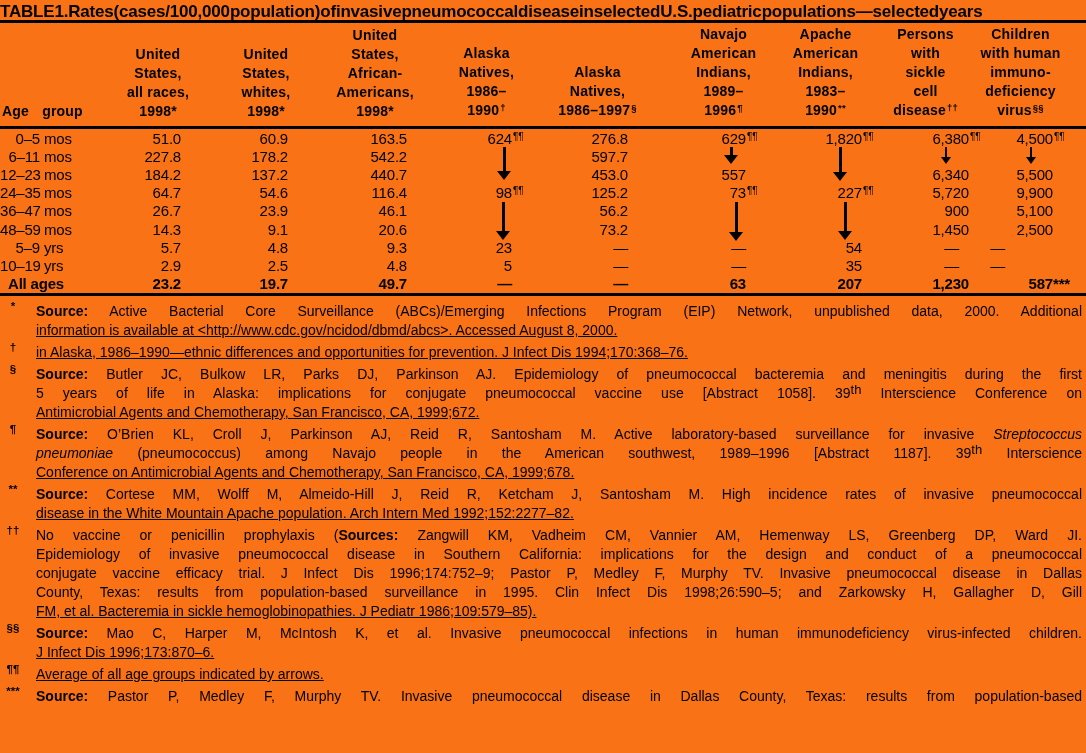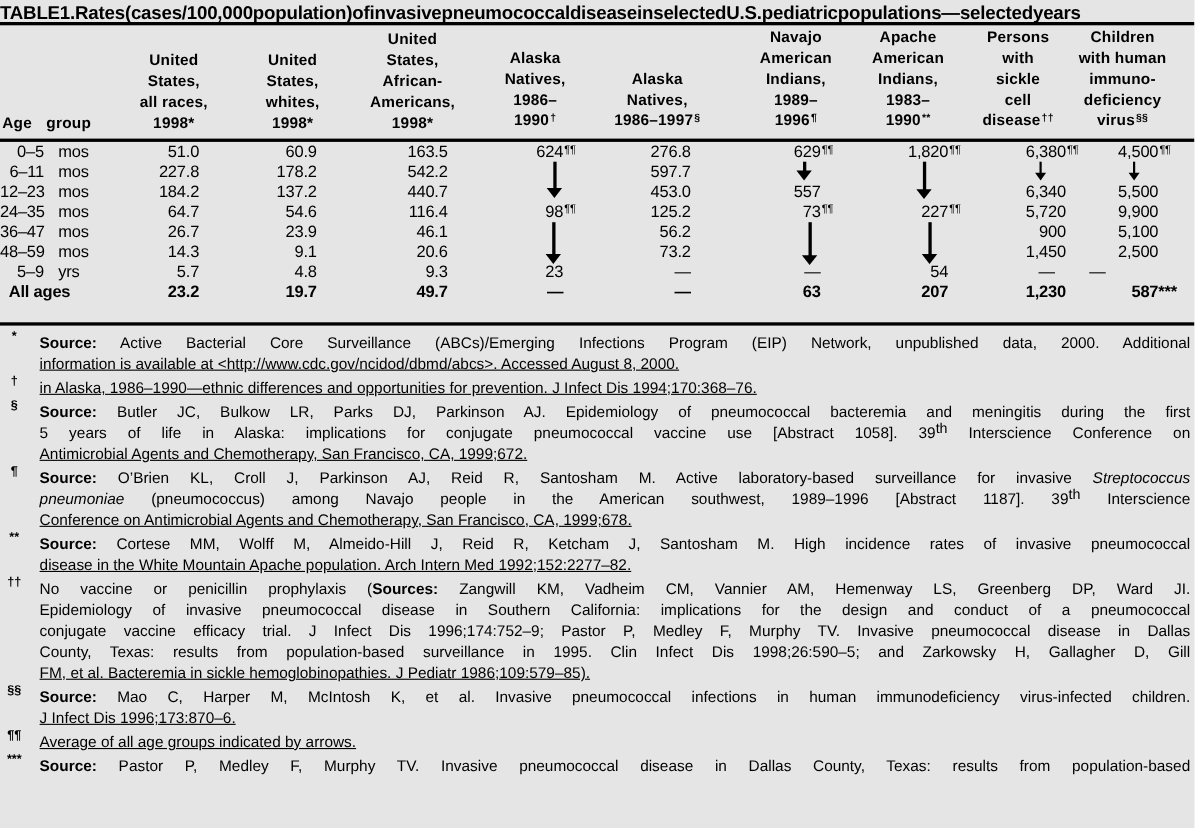--- a/index.html
+++ b/index.html
@@ -1,35 +1,35 @@
 <!DOCTYPE html>
 <html><head>
 <meta charset="utf-8">
 <style>
   html,body{margin:0;padding:0;background:#fff;}
-  .page{position:relative;width:1086px;height:753px;background:#e5e5e5;color:#000;
+  .page{position:relative;width:1086px;height:753px;background:#f97316;color:#000;
         font-family:"Liberation Sans","DejaVu Sans",sans-serif;overflow:hidden;}
   .title{position:absolute;top:2px;left:0;width:1086px;font-size:17px;font-weight:bold;
          white-space:nowrap;word-spacing:-4.5px;letter-spacing:-0.2px;}
   .rule{position:absolute;left:0;width:1086px;height:3px;background:#000;}
   #rule-top{top:20px}#rule-head{top:126px}#rule-body{top:293px}
   .hdr-area{position:absolute;top:24px;left:0;width:1086px;height:100px;}
   .hcell{position:absolute;bottom:3px;font-weight:bold;font-size:14px;line-height:19px;
          text-align:center;letter-spacing:0.2px;}
   .hsup{font-size:9.5px;position:relative;top:-4px;margin-left:1px;}
   #hc-age{left:2px;width:110px;text-align:left;word-spacing:9px;}
   #hc-0{left:110px;width:96px}#hc-1{left:218px;width:96px}#hc-2{left:325px;width:100px}
   #hc-3{left:438px;width:97px}#hc-4{left:550px;width:95px}#hc-5{left:676px;width:95px}
   #hc-6{left:778px;width:95px}#hc-7{left:878px;width:95px}#hc-8{left:973px;width:95px}
   table.grid{position:absolute;top:129px;left:0;width:1053px;border-collapse:collapse;table-layout:fixed;}
   .grid td{font-size:15px;text-align:right;vertical-align:middle;padding:0;height:18.22px;
            line-height:1;letter-spacing:-0.2px;white-space:nowrap;}
   .grid td.agecell{text-align:left;}
   .rng{display:inline-block;width:40px;text-align:right;}
-  .unt{display:inline-block;margin-left:13px;}
+  .unt{display:inline-block;margin-left:4px;}
   .agelabel{padding-left:8px;}
   .bold-row td{font-weight:bold;}
   .hang{display:inline-block;width:0;white-space:nowrap;}
   .dsup{font-size:10px;position:relative;top:-4px;left:1px;}
   .arrow{position:absolute;width:14px;}
   .arrow .shaft{position:absolute;left:50%;margin-left:-1.5px;width:3px;top:0;bottom:8px;background:#000;}
   .arrow .head{position:absolute;left:50%;margin-left:-7px;bottom:0;width:0;height:0;
                border-left:7px solid transparent;border-right:7px solid transparent;border-top:9px solid #000;}
   .arrow.small{width:10px;}
   .arrow.small .shaft{width:2px;margin-left:-1px;bottom:6px;}
@@ -212,20 +212,32 @@
           <td>5.7</td>
           <td>4.8</td>
           <td>9.3</td>
           <td>23</td>
           <td>—</td>
           <td>—</td>
           <td>54</td>
           <td style="padding-right: 10px;">—</td>
           <td style="padding-right: 48px;">—</td>
         </tr>
+        <tr>
+          <td class="agecell"><span class="rng">10–19</span><span class="unt">yrs</span></td>
+          <td>2.9</td>
+          <td>2.5</td>
+          <td>4.8</td>
+          <td>5</td>
+          <td>—</td>
+          <td>—</td>
+          <td>35</td>
+          <td style="padding-right: 10px;">—</td>
+          <td style="padding-right: 48px;">—</td>
+        </tr>
         <tr class="bold-row">
           <td class="agecell"><span class="agelabel">All ages</span></td>
           <td>23.2</td>
           <td>19.7</td>
           <td>49.7</td>
           <td>—</td>
           <td>—</td>
           <td>63</td>
           <td>207</td>
           <td>1,230</td>

